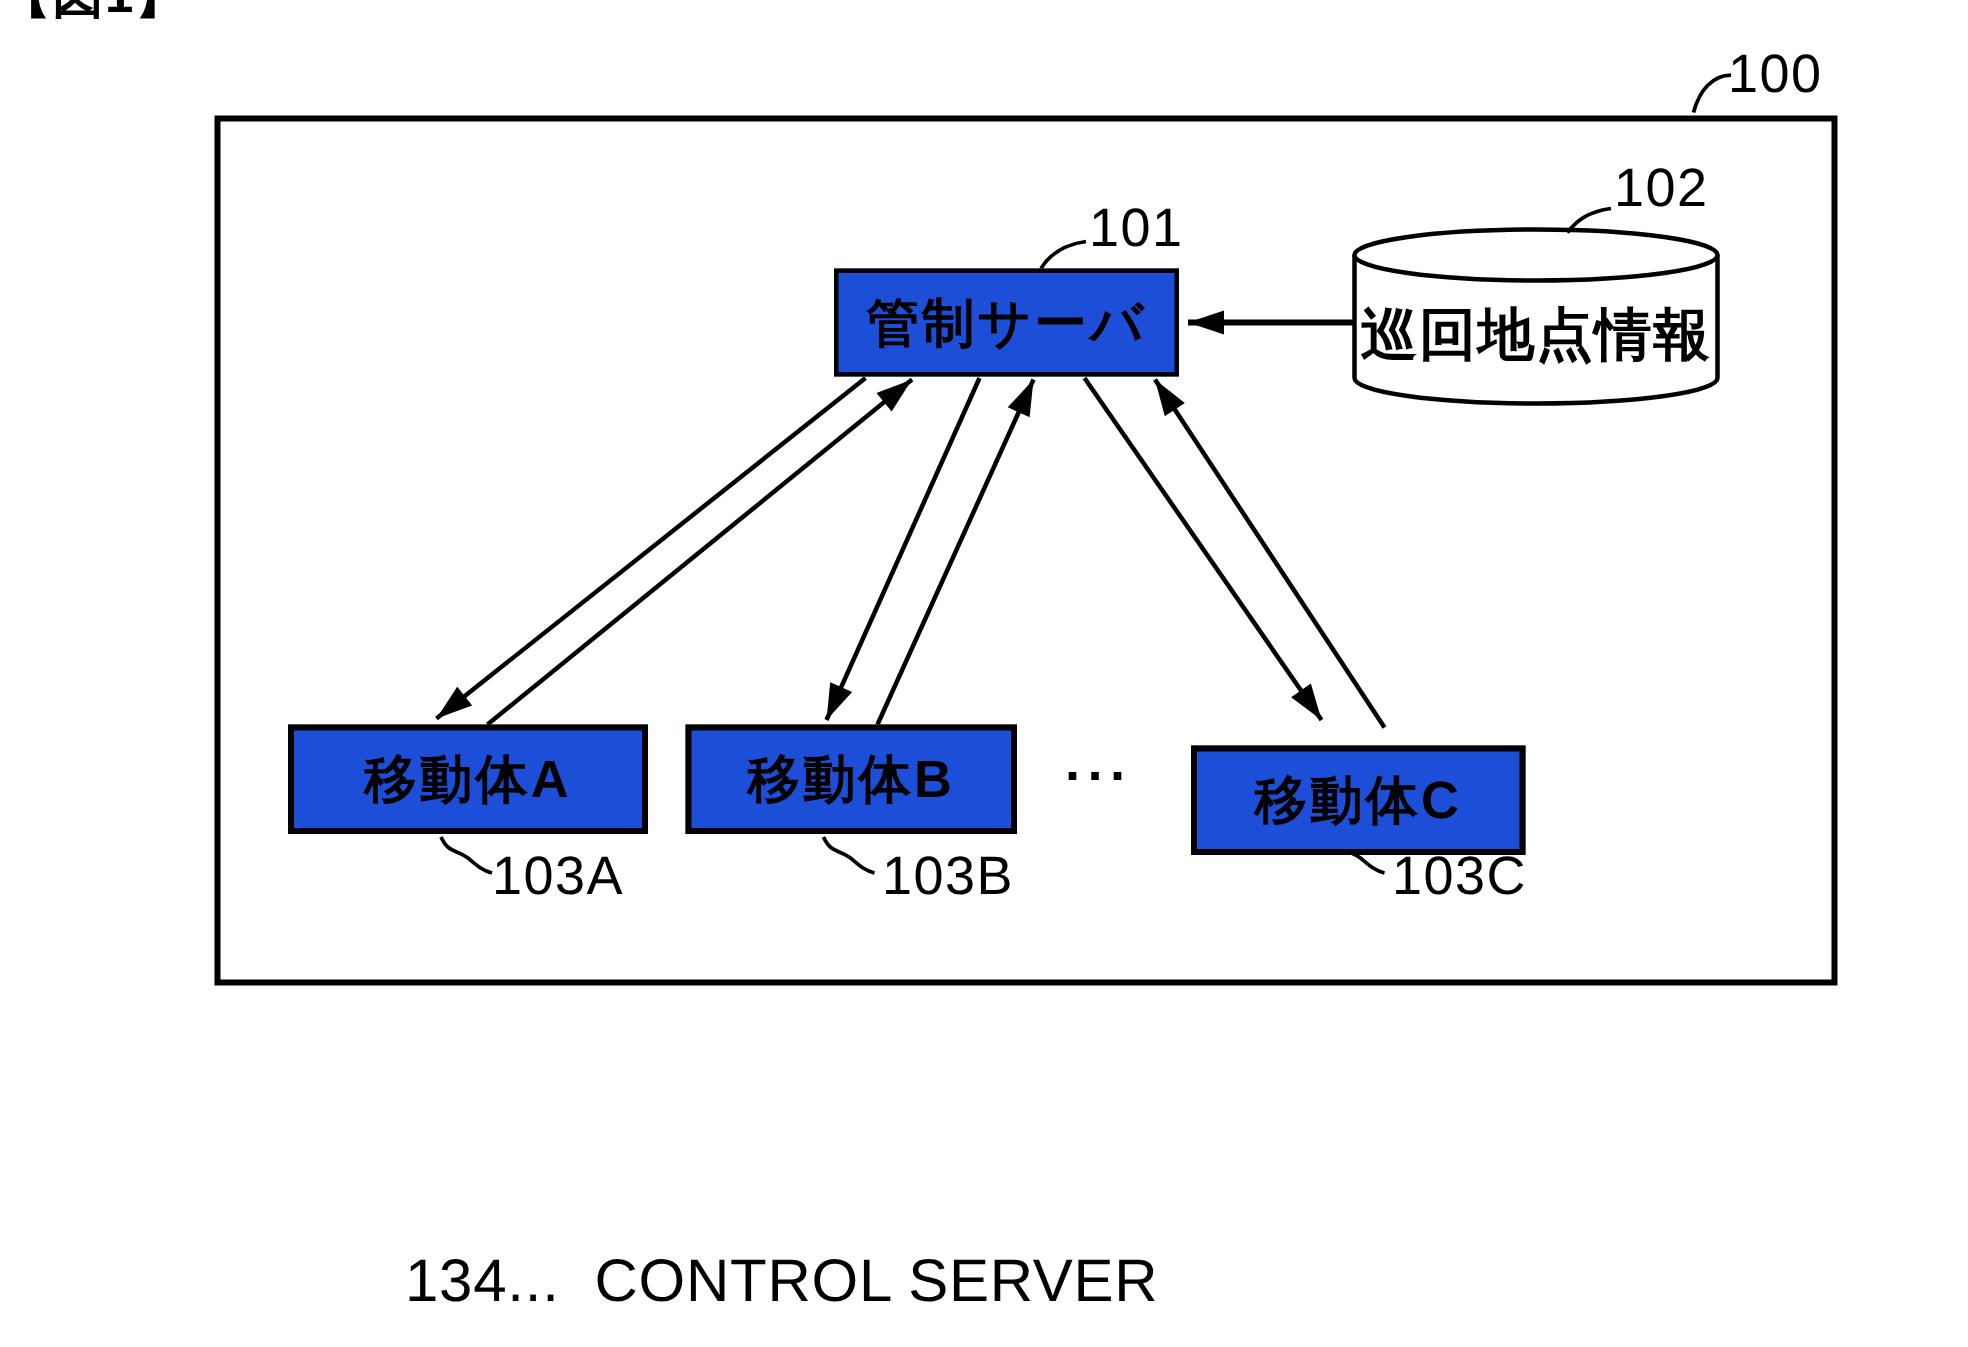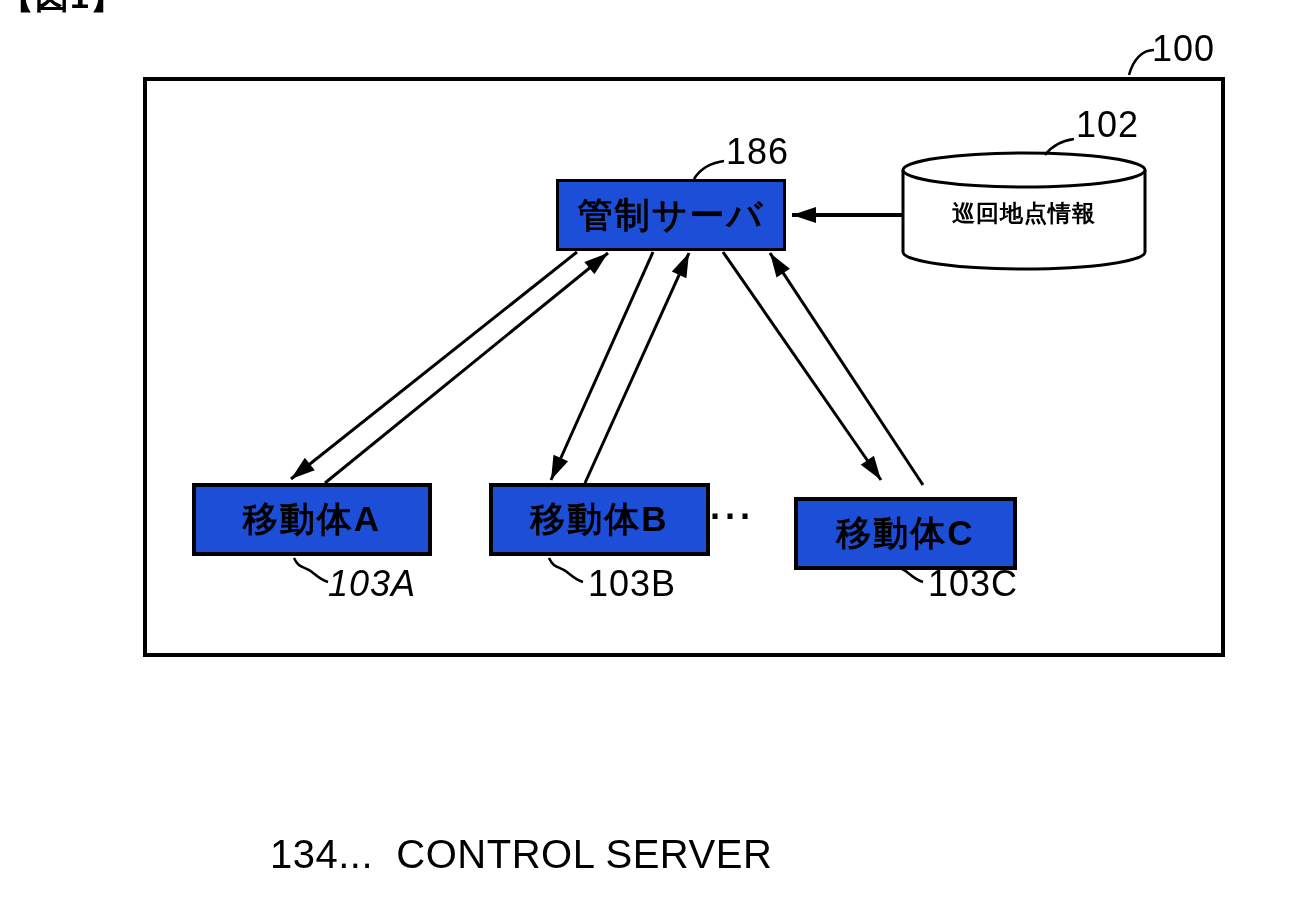--- a/index.html
+++ b/index.html
@@ -38,48 +38,48 @@
     position: absolute;
     font-size: 36px;
     font-weight: 500;
     letter-spacing: 1px;
     line-height: 1;
     white-space: nowrap;
   }
   .ref-100 { left: 1152px; top: 31px; }
   .ref-101 { left: 726px;  top: 134px; }
   .ref-102 { left: 1076px; top: 107px; text-align: center; }
-  .ref-103a { left: 328px; top: 566px; font-style: italic; }
+  .ref-103a { left: 328px; top: 566px; }
   .ref-103b { left: 588px; top: 566px; text-align: center; }
   .ref-103c { left: 928px; top: 566px; }
   .node {
     position: absolute;
     display: flex; align-items: center; justify-content: center;
     background: #1d4ed8;
     box-sizing: border-box;
     border: 4px solid #000;
     font-size: 35px;
     font-weight: 600;
     letter-spacing: 2px;
     white-space: nowrap;
   }
   .node-server {
     left: 556px; top: 179px;
     width: 230px; height: 72px;
     border-width: 3px;
   }
   .node-a { left: 192px; top: 483px; width: 240px; height: 73px; }
-  .node-b { left: 457px; top: 483px; width: 221px; height: 73px; margin-left: 32px; }
+  .node-b { left: 457px; top: 483px; width: 221px; height: 73px; }
   .node-c { left: 794px; top: 497px; width: 223px; height: 73px; }
   .db-label {
     position: absolute;
     left: 903px; top: 198px;
     width: 242px;
     text-align: center;
-    font-size: 23px;
+    font-size: 38px;
     font-weight: 600;
     letter-spacing: 1px;
     white-space: nowrap;
   }
   .ellipsis {
     position: absolute;
     left: 710px; top: 499px;
     font-size: 36px;
     font-weight: 700;
     letter-spacing: 3px;
@@ -129,21 +129,21 @@
     <path d="M 294,558 C 299,569 304,566 312,572 C 318,577 321,580 328,582" fill="none" stroke="#000" stroke-width="2.5"></path>
     <path d="M 549,558 C 554,569 559,566 567,572 C 573,577 576,580 583,582" fill="none" stroke="#000" stroke-width="2.5"></path>
     <path d="M 889,558 C 894,569 899,566 907,572 C 913,577 916,580 923,582" fill="none" stroke="#000" stroke-width="2.5"></path>
   </svg>
 
   <div class="fig-tag">【図1】</div>
 
   <div class="outer-box"></div>
 
   <div class="ref ref-100">100</div>
-  <div class="ref ref-101">186</div>
+  <div class="ref ref-101">101</div>
   <div class="ref ref-102">102</div>
   <div class="ref ref-103a">103A</div>
   <div class="ref ref-103b">103B</div>
   <div class="ref ref-103c">103C</div>
 
   <div class="node node-server">
     <span>管制サーバ</span>
   </div>
 
   <div class="db-label">巡回地点情報</div>

